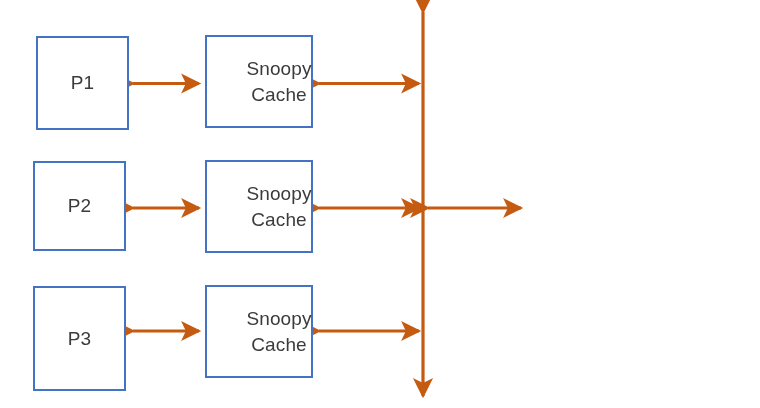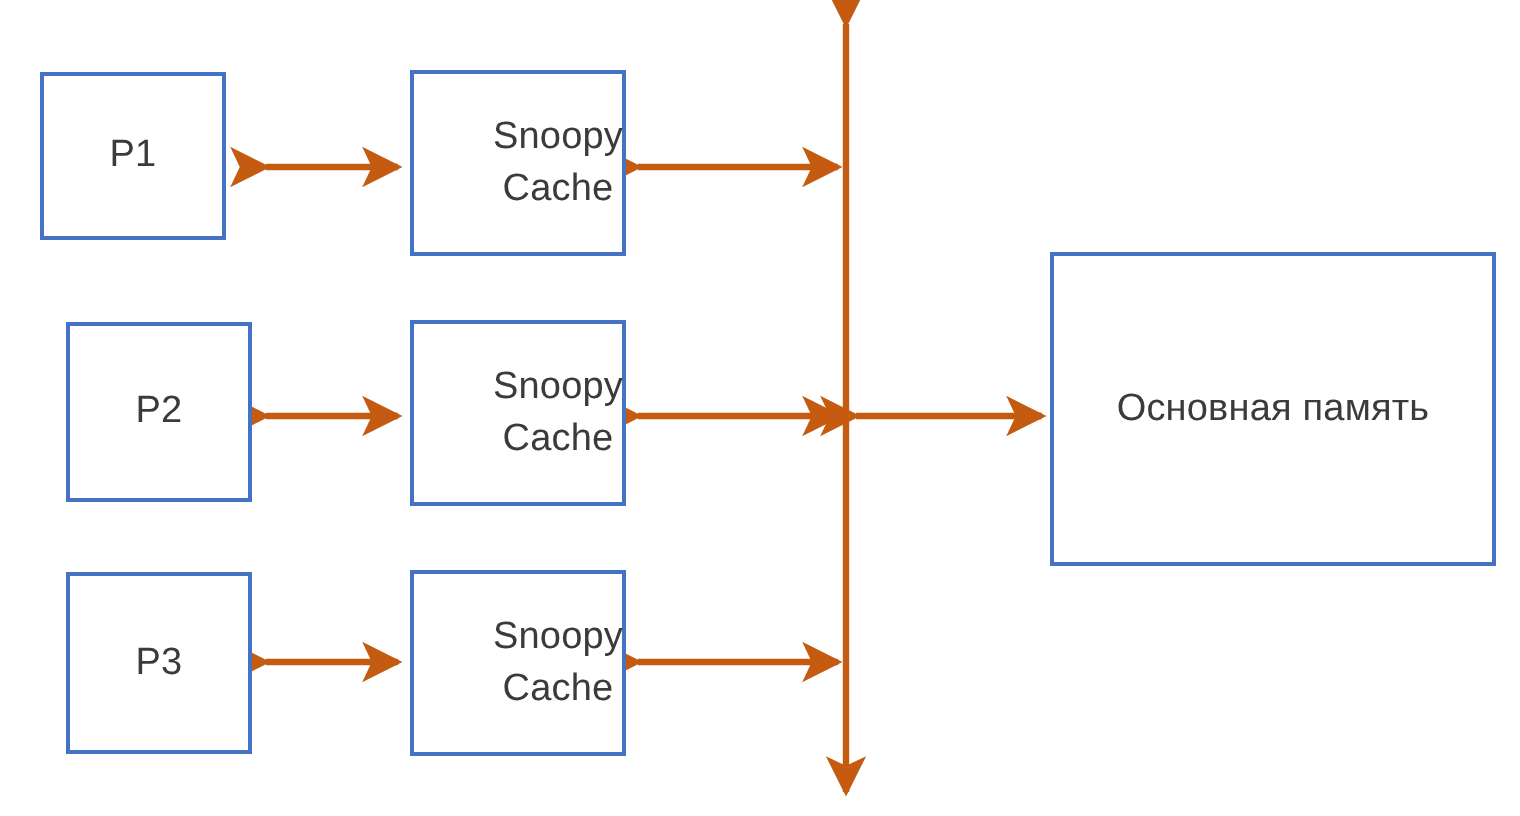--- a/index.html
+++ b/index.html
@@ -42,23 +42,23 @@
     font-size: 19px;
     line-height: 1.32;
     letter-spacing: 0.1px;
     white-space: pre-line;
   }
   .proc-box .node-label { font-size: 19px; }
   .cache-box .node-label { font-size: 19px; margin-left: 40px; }
   .memory-box .node-label { font-size: 19px; }
 
   
-  #proc-p1 { left: 20px;  top: 36px;  width: 93px;  height: 84px; }
+  #proc-p1 { left: 36px;  top: 36px;  width: 93px;  height: 94px; }
   #proc-p2 { left: 33px;  top: 161px; width: 93px;  height: 90px; }
-  #proc-p3 { left: 33px;  top: 286px; width: 93px;  height: 91px; }
+  #proc-p3 { left: 33px;  top: 286px; width: 93px;  height: 105px; }
 
   
   #cache-c1 { left: 205px; top: 35px;  width: 108px; height: 93px; }
   #cache-c2 { left: 205px; top: 160px; width: 108px; height: 93px; }
   #cache-c3 { left: 205px; top: 285px; width: 108px; height: 93px; }
 
   
   #memory-main { left: 525px; top: 126px; width: 223px; height: 157px; }
 </style>
 </head>
@@ -129,17 +129,14 @@
   <div class="node-box cache-box" id="cache-c2">
     <span class="node-label">Snoopy
 Cache</span>
   </div>
 
   <div class="node-box cache-box" id="cache-c3">
     <span class="node-label">Snoopy
 Cache</span>
   </div>
 
-  <div class="node-box memory-box" id="memory-main">
-    <span class="node-label">Основная память</span>
-  </div>
 
 </div>
 
 </body></html>

